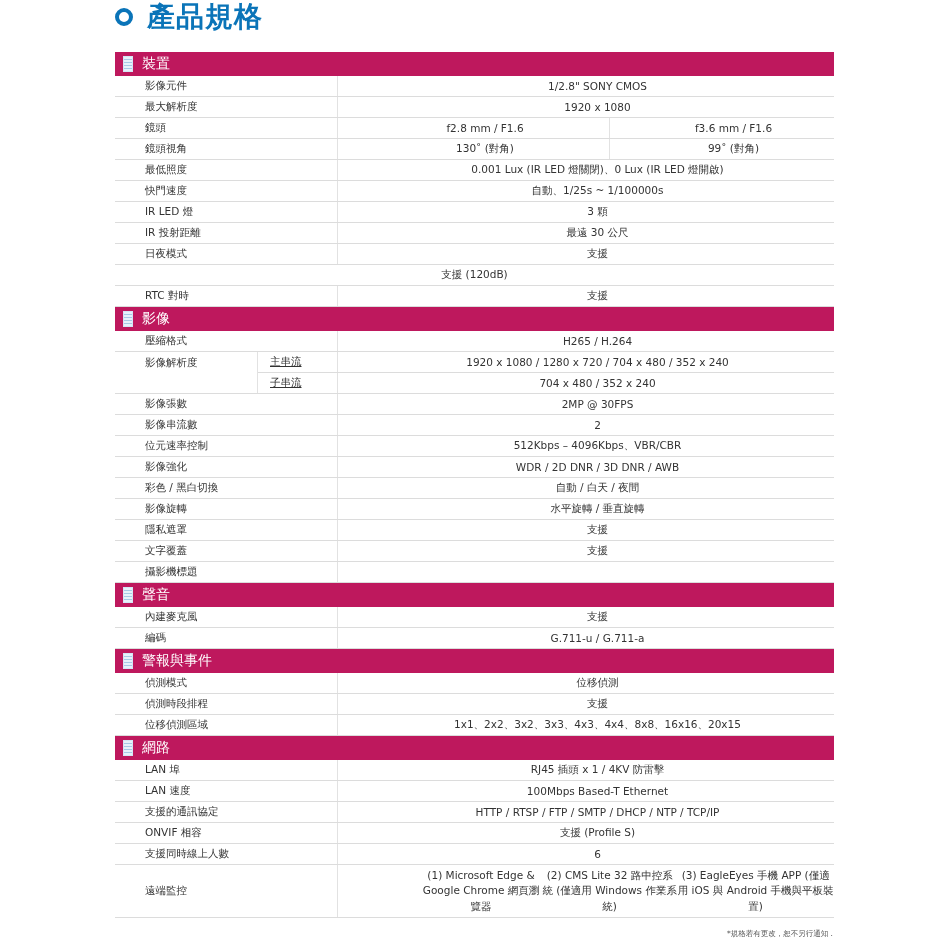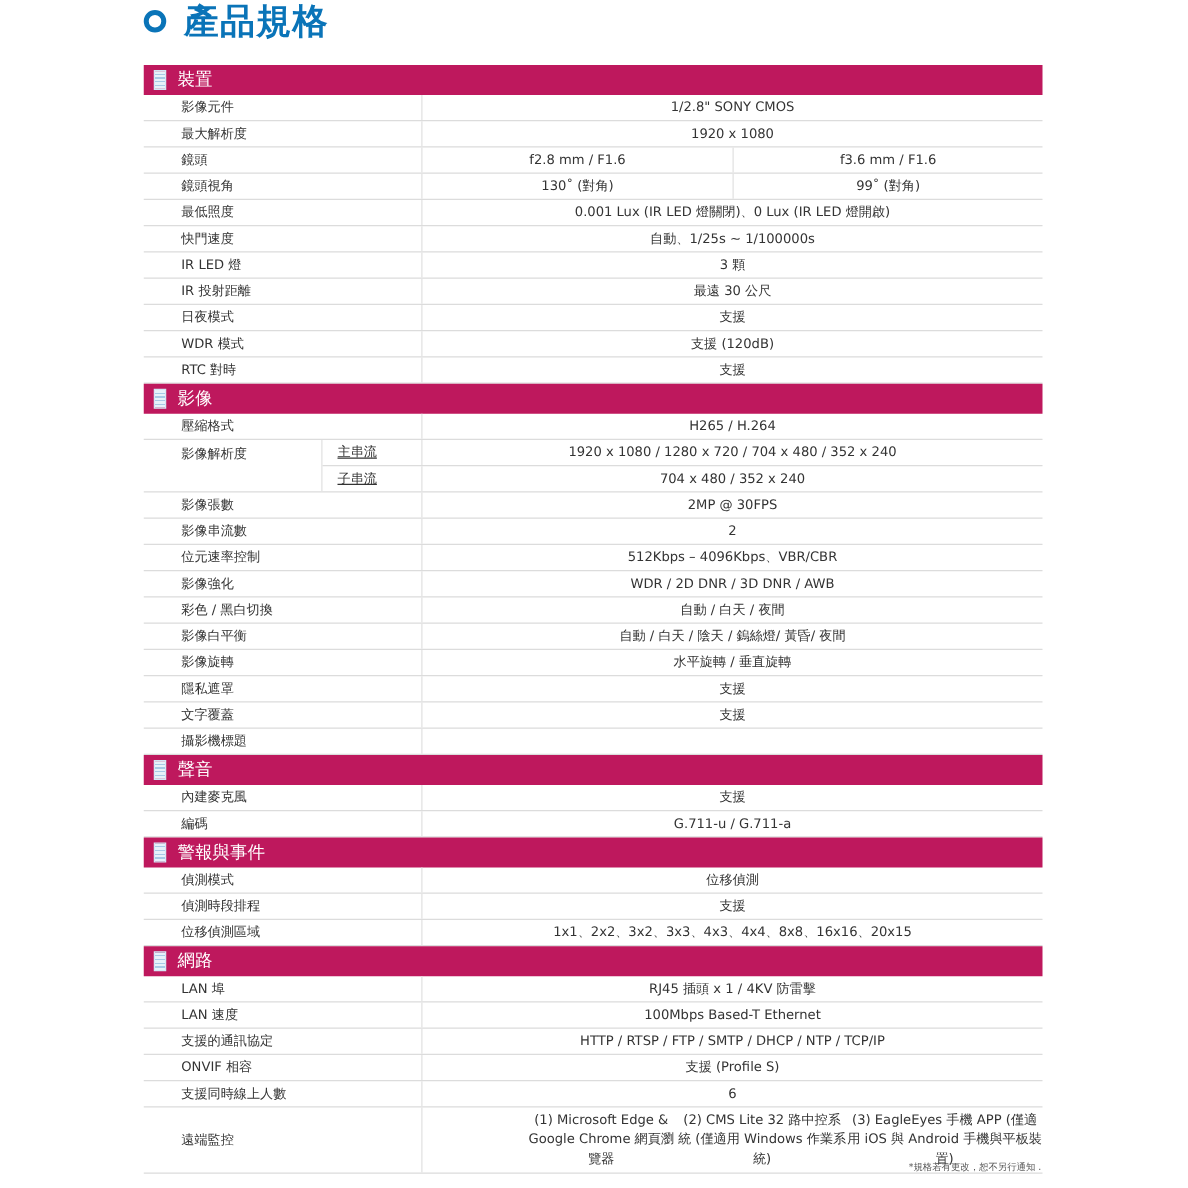--- a/index.html
+++ b/index.html
@@ -13,21 +13,21 @@
   .sec { height:24px; background:#be185d; display:flex; align-items:center; color:#fff; font-size:14px; }
   .sec .ico { width:10px; height:16px; margin-left:8px; margin-right:9px;
               background:repeating-linear-gradient(to bottom,#e7f1fa 0 2px,#a7c9e6 2px 3px);
               border:1px solid #d4e6f5; box-sizing:border-box; }
   .row { display:flex; border-bottom:1px solid #dcdcdc; font-size:10.5px; color:#333; }
   .row .lab { width:223px; padding-left:30px; box-sizing:border-box; display:flex; align-items:center; border-right:1px solid #e2e2e2; }
   .row .sub { width:80px; box-sizing:border-box; padding-left:12px; display:flex; align-items:center; border-right:1px solid #e2e2e2;text-decoration:underline; }
   .row .val { flex:1; display:flex; align-items:center; justify-content:center; text-align:center; }
   .row .val.half { flex:none; width:248px; border-right:1px solid #e2e2e2; }
   .row .val.half2 { flex:1; }
-  .r { height:20px; }
+  .r { height:20px;gap:23px; }
   .ml { align-items:flex-start; justify-content:center; padding-left:82px; line-height:15.5px; }
   .group { display:flex; border-bottom:1px solid #dcdcdc; }
   .group .lab { width:143px; padding-left:30px; box-sizing:border-box; display:flex; align-items:flex-start; padding-top:4px; font-size:10.5px; border-right:1px solid #e2e2e2; }
   .group .rows { flex:1; }
   .group .rows .row:last-child { border-bottom:none; }
   .note { position:absolute; right:117px; top:929px; font-size:7.5px; color:#555; }
 </style>
 </head>
 <body>
 
@@ -74,21 +74,20 @@
     </div>
   <div class="row r">
       <div class="lab">IR 投射距離</div>
       <div class="val">最遠 30 公尺</div>
     </div>
   <div class="row r">
       <div class="lab">日夜模式</div>
       <div class="val">支援</div>
     </div>
   <div class="row r">
-      <div class="lab">WDR 模式</div>
       <div class="val">支援 (120dB)</div>
     </div>
   <div class="row r">
       <div class="lab">RTC 對時</div>
       <div class="val">支援</div>
     </div>
 
   <div class="sec">
     <span class="ico"></span>
     <span>影像</span>
@@ -124,24 +123,20 @@
     </div>
   <div class="row r">
       <div class="lab">影像強化</div>
       <div class="val">WDR / 2D DNR / 3D DNR / AWB</div>
     </div>
   <div class="row r">
       <div class="lab">彩色 / 黑白切換</div>
       <div class="val">自動 / 白天 / 夜間</div>
     </div>
   <div class="row r">
-      <div class="lab">影像白平衡</div>
-      <div class="val">自動 / 白天 / 陰天 / 鎢絲燈/ 黃昏/ 夜間</div>
-    </div>
-  <div class="row r">
       <div class="lab">影像旋轉</div>
       <div class="val">水平旋轉 / 垂直旋轉</div>
     </div>
   <div class="row r">
       <div class="lab">隱私遮罩</div>
       <div class="val">支援</div>
     </div>
   <div class="row r">
       <div class="lab">文字覆蓋</div>
       <div class="val">支援</div>

